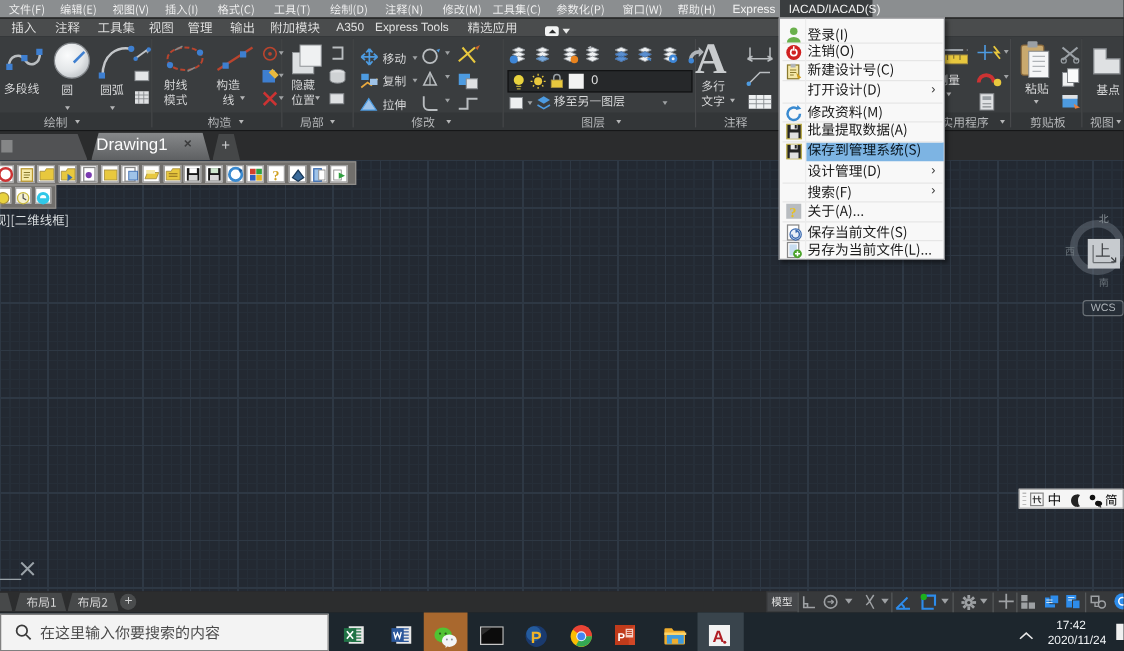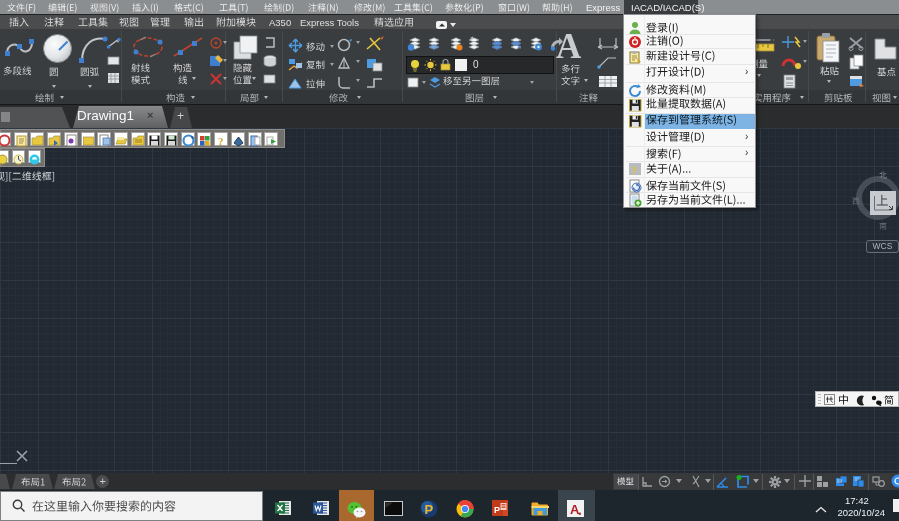--- a/index.html
+++ b/index.html
@@ -588,21 +588,21 @@
     <div class="abs" style="left:558px;top:490px;width:37px;height:31px;background:#39444c;z-index:5"></div>
     <svg class="abs" style="left:567px;top:500px;z-index:6" width="17" height="17">
       <rect x="0" y="0" width="17" height="17" fill="#f2f2f2"></rect>
       <text x="3" y="13.5" font-size="13" font-weight="bold" fill="#b01e24" font-family="Liberation Sans">A</text>
       <circle cx="12.8" cy="13.8" r="1.2" fill="#b01e24"></circle>
     </svg>
 <div class="abs" style="left:814px;top:501px;z-index:6"><svg width="14" height="10">
         <path d="M2 7 L7 2.5 L12 7" fill="none" stroke="#e8e8e8" stroke-width="1.3"></path>
       </svg></div>
 <div class="abs" style="left:845px;top:495px;width:30px;color:#eef1f3;font-size:9.5px;text-align:left;z-index:6">17:42</div>
-<div class="abs" style="left:828px;top:507px;width:57px;color:#eef1f3;font-size:9.5px;text-align:right;z-index:6">2020/10/24</div>
+<div class="abs" style="left:828px;top:507px;width:57px;color:#eef1f3;font-size:9.5px;text-align:right;z-index:6">2020/11/24</div>
 <div class="abs" style="left:893px;top:499px;width:6px;height:13px;background:#f0f0f0;z-index:6"></div>
 
 <div class="abs" style="left:623px;top:14px;width:133px;height:194px;background:#f8f8f8;border:1px solid #8e9094;z-index:20;box-shadow:2px 2px 3px rgba(0,0,0,.4)"></div>
 <div class="abs" style="left:645px;top:113.5px;width:110px;height:15.5px;background:#7db4e3;z-index:20"></div>
 <div class="abs" style="left:626px;top:34px;width:128px;height:1px;background:#e6e6e6;z-index:20"></div>
     <div class="abs" style="left:626px;top:48px;width:128px;height:1px;background:#e6e6e6;z-index:20"></div>
     <div class="abs" style="left:626px;top:64px;width:128px;height:1px;background:#e6e6e6;z-index:20"></div>
     <div class="abs" style="left:626px;top:82px;width:128px;height:1px;background:#e6e6e6;z-index:20"></div>
     <div class="abs" style="left:626px;top:97px;width:128px;height:1px;background:#e6e6e6;z-index:20"></div>
     <div class="abs" style="left:626px;top:112.5px;width:128px;height:1px;background:#e6e6e6;z-index:20"></div>

